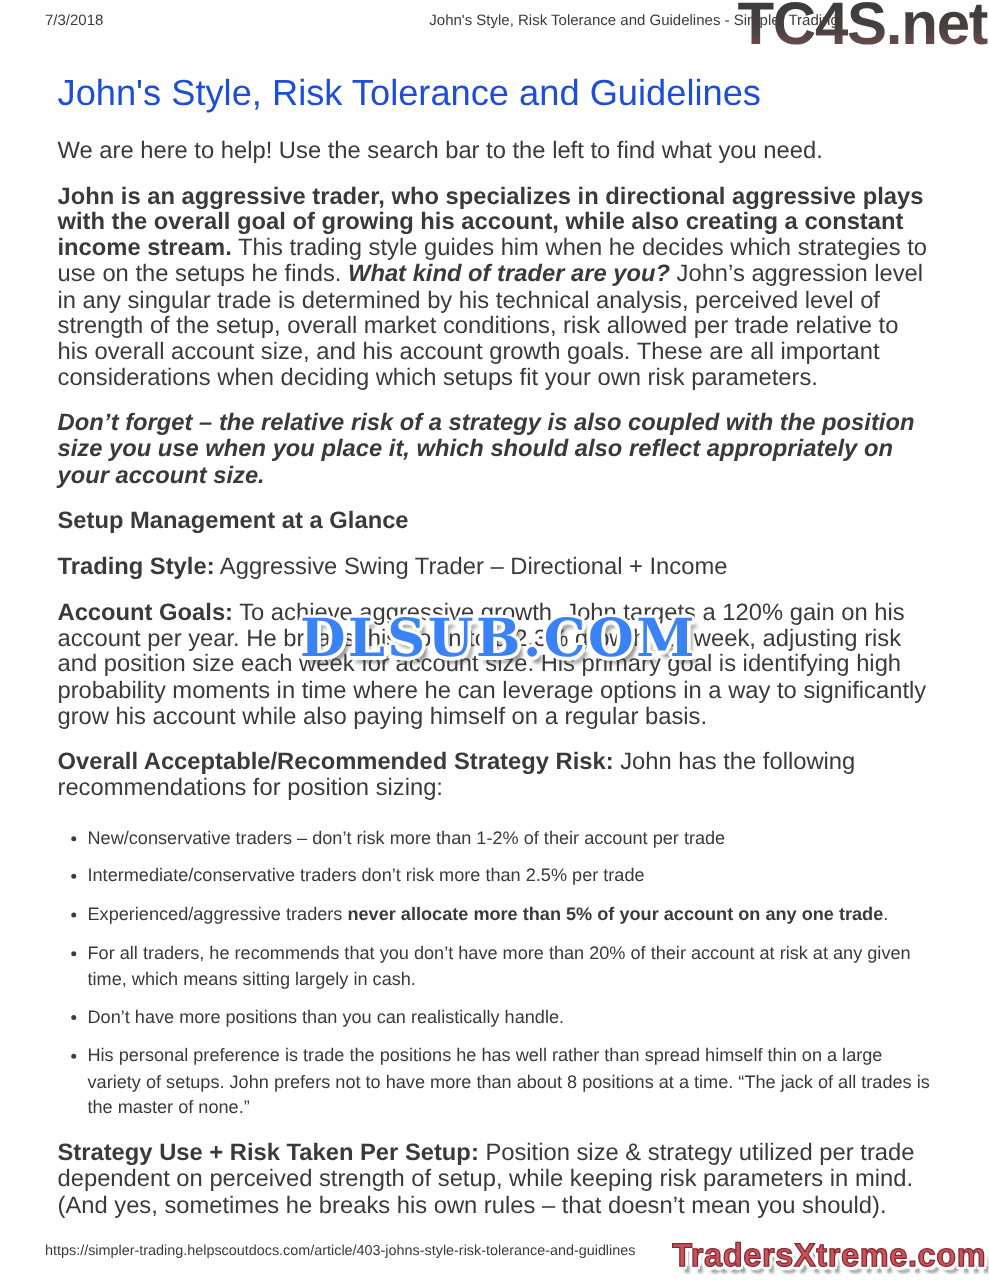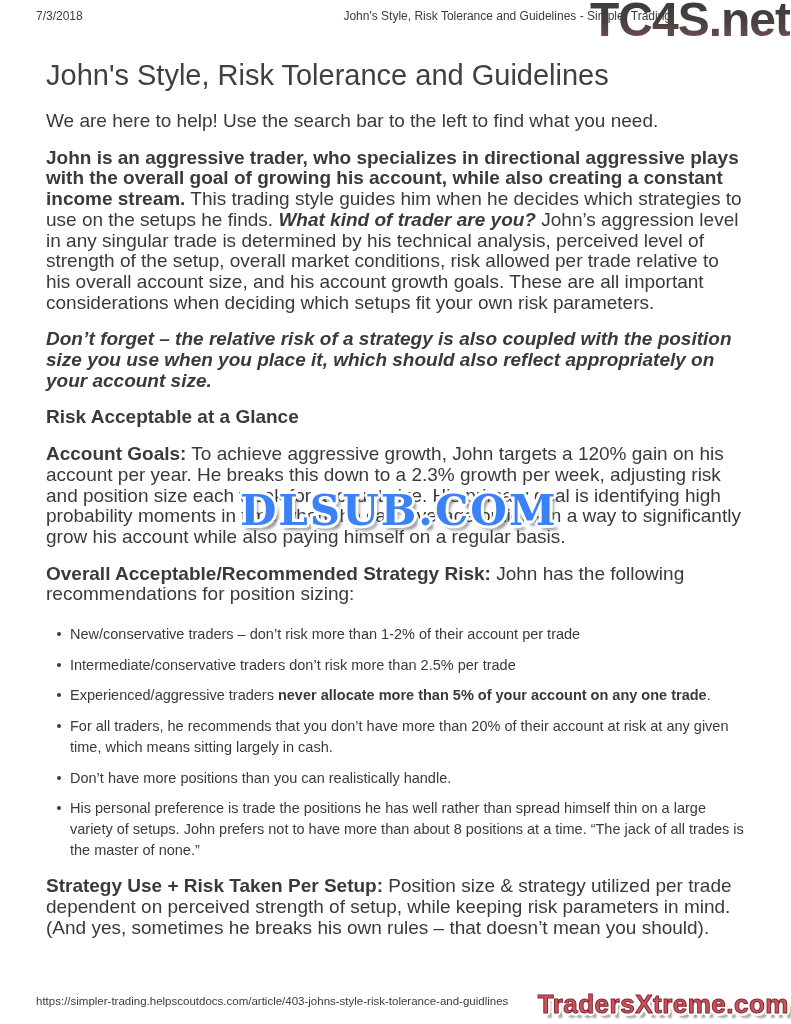--- a/index.html
+++ b/index.html
@@ -13,21 +13,21 @@
   .print-doc-title{position:absolute;left:120px;right:120px;text-align:right;top:0;white-space:nowrap;}
   
   .wm-tc4s{
     position:absolute;top:-6px;right:1px;
     font-size:48px;font-weight:bold;letter-spacing:-1px;line-height:1.1;
     background:linear-gradient(180deg,#3d3d3d 20%,#4a4040 55%,#7d5353 95%);
     -webkit-background-clip:text;background-clip:text;color:transparent;
   }
   
   .content{position:absolute;top:54px;left:46px;width:700px;}
-  h1{font-size:29px;font-weight:400;color:#404040;margin:0 0 15px;line-height:42px;letter-spacing:0;}
+  h1{font-size:29px;font-weight:400;color:#1d4ed8;margin:0 0 15px;line-height:42px;letter-spacing:0;}
   p{margin:0 0 16px;font-size:19px;line-height:20.7px;}
   .bi{font-weight:bold;font-style:italic;}
   strong{font-weight:bold;}
   ul.bullets{list-style:none;margin:19px 0 16px;padding:0;}
   ul.bullets li{
     position:relative;padding-left:24px;margin:0 0 10px;
     font-size:14.5px;line-height:20.7px;
   }
   ul.bullets li::before{
     content:"";position:absolute;left:11px;top:8px;width:4px;height:4px;border-radius:50%;background:#3c3c3c;
@@ -69,22 +69,23 @@
 
   <div class="content">
     <h1>John's Style, Risk Tolerance and Guidelines</h1>
 
     <p><span>We are here to help! Use the search bar to the left to find what you need.</span></p>
 
     <p><strong>John is an aggressive trader, who specializes in directional aggressive plays with the overall goal of growing his account, while also creating a constant income stream.</strong><span> This trading style guides him when he decides which strategies to use on the setups he finds. </span><span class="bi">What kind of trader are you?</span><span> John’s aggression level in any singular trade is determined by his technical analysis, perceived level of strength of the setup, overall market conditions, risk allowed per trade relative to his overall account size, and his account growth goals. These are all important considerations when deciding which setups fit your own risk parameters.</span></p>
 
     <p class="bi">Don’t forget – the relative risk of a strategy is also coupled with the position size you use when you place it, which should also reflect appropriately on your account size.</p>
 
-    <p><strong>Risk Acceptable at a Glance</strong></p>
+    <p><strong>Setup Management at a Glance</strong></p>
 
+    <p><strong>Trading Style:</strong><span> Aggressive Swing Trader – Directional + Income</span></p>
 
     <p><strong>Account Goals:</strong><span> To achieve aggressive growth, John targets a 120% gain on his account per year. He breaks this down to a 2.3% growth per week, adjusting risk and position size each week for account size. His primary goal is identifying high probability moments in time where he can leverage options in a way to significantly grow his account while also paying himself on a regular basis.</span></p>
 
     <p style="margin-bottom:0;"><strong>Overall Acceptable/Recommended Strategy Risk:</strong><span> John has the following recommendations for position sizing:</span></p>
 
     <ul class="bullets" id="bullet-list">
         <li><span>New/conservative traders – don’t risk more than 1-2% of their account per trade</span></li>
         <li><span>Intermediate/conservative traders don’t risk more than 2.5% per trade</span></li>
         <li><span>Experienced/aggressive traders </span><strong>never allocate more than 5% of your account on any one trade</strong><span>.</span></li>
         <li><span>For all traders, he recommends that you don’t have more than 20% of their account at risk at any given time, which means sitting largely in cash.</span></li>

